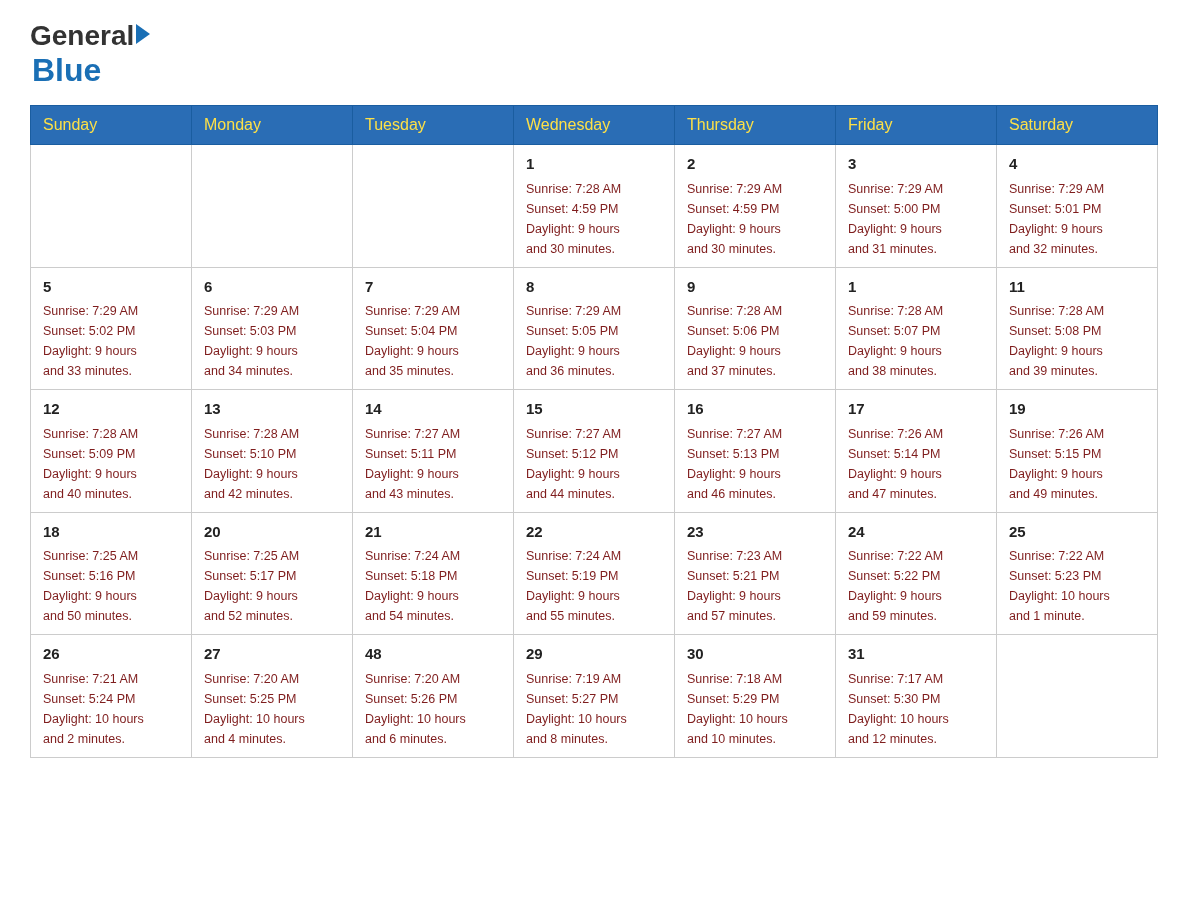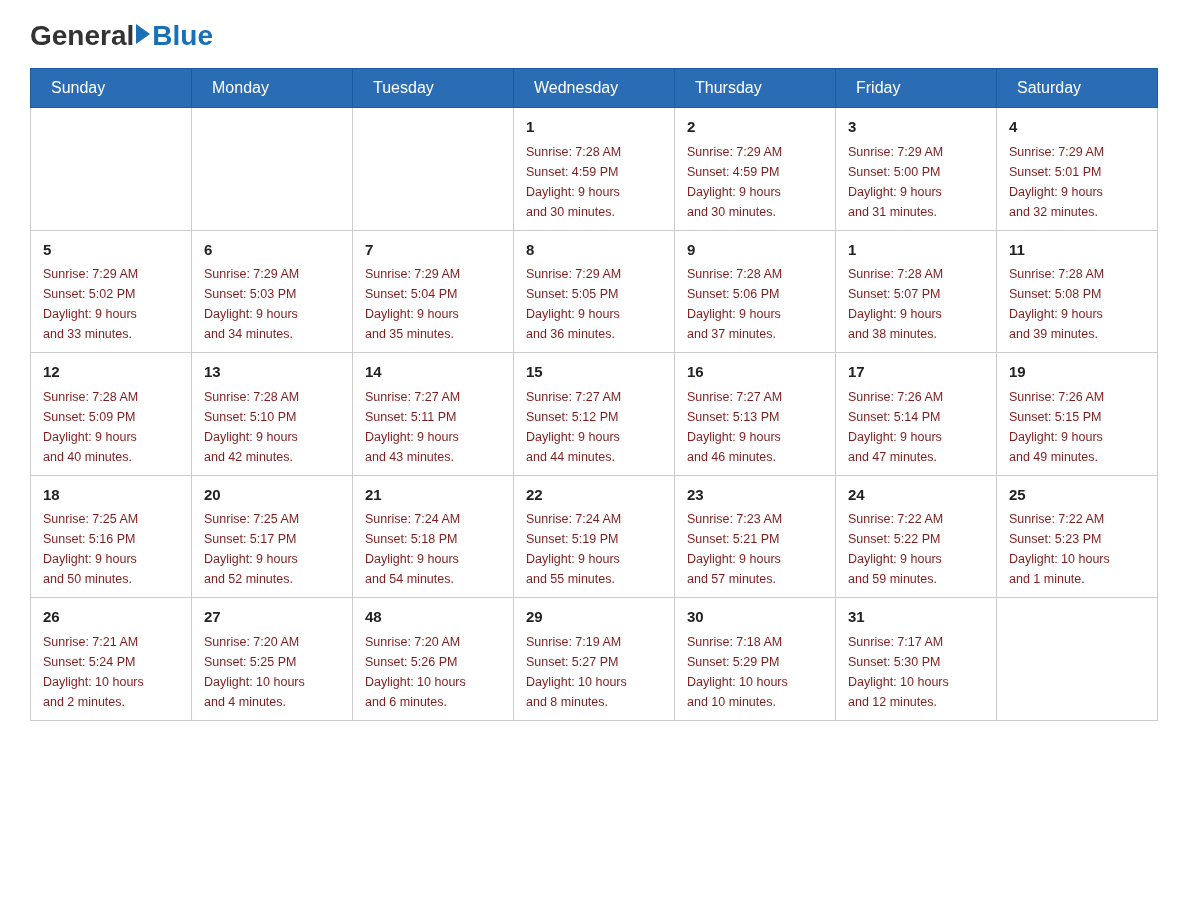--- a/index.html
+++ b/index.html
@@ -15,21 +15,21 @@
       justify-content: space-between;
       align-items: flex-start;
       margin-bottom: 16px;
     }
     .logo-text-general {
       font-size: 28px;
       font-weight: bold;
       color: #333;
     }
     .logo-text-blue {
-      font-size: 28px;
+      font-size: 32px;
       font-weight: bold;
       color: #1a6fb5;
     }
     .logo-arrow {
       width: 0;
       height: 0;
       border-left: 14px solid #1a6fb5;
       border-top: 10px solid transparent;
       border-bottom: 10px solid transparent;
       margin-left: 2px;
@@ -48,24 +48,24 @@
       font-size: 22px;
       color: #444;
       margin-top: 4px;
     }
     .calendar-table {
       width: 100%;
       border-collapse: collapse;
     }
     .calendar-table th {
       background-color: #2a6db5;
-      color: #ffffff;
+      color: #fde047;
       font-size: 16px;
       font-weight: normal;
-      padding: 10px 20px;
+      padding: 10px 12px;
       text-align: left;
       border: 1px solid #1a5da0;
     }
     .calendar-table td {
       vertical-align: top;
       padding: 8px 12px;
       border: 1px solid #ccc;
       width: calc(100% / 7);
       min-height: 90px;
       font-size: 13px;
@@ -82,21 +82,21 @@
     .day-info {
       font-size: 12.5px;
       color: #7f1d1d;
       line-height: 1.6;
     }
     .empty-cell {
       background: #fff;
     }
     .logo-wrapper {
       display: flex;
-      flex-direction: row;
+      flex-direction: column;
       align-items: flex-start;
     }
     .logo-line1 {
       display: flex;
       align-items: center;
     }
     .logo-line2 {
       display: flex;
       align-items: center;
       margin-left: 2px;

